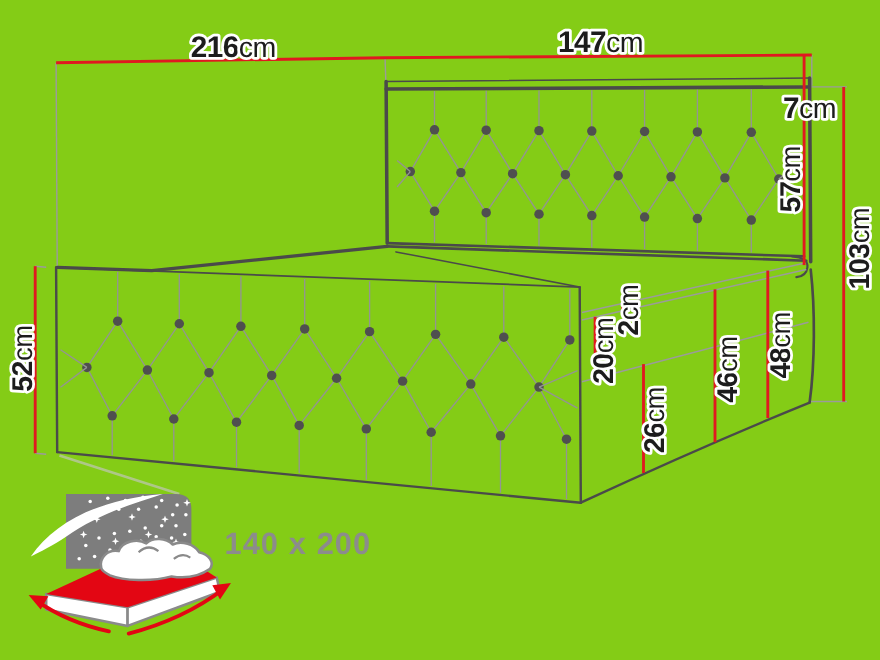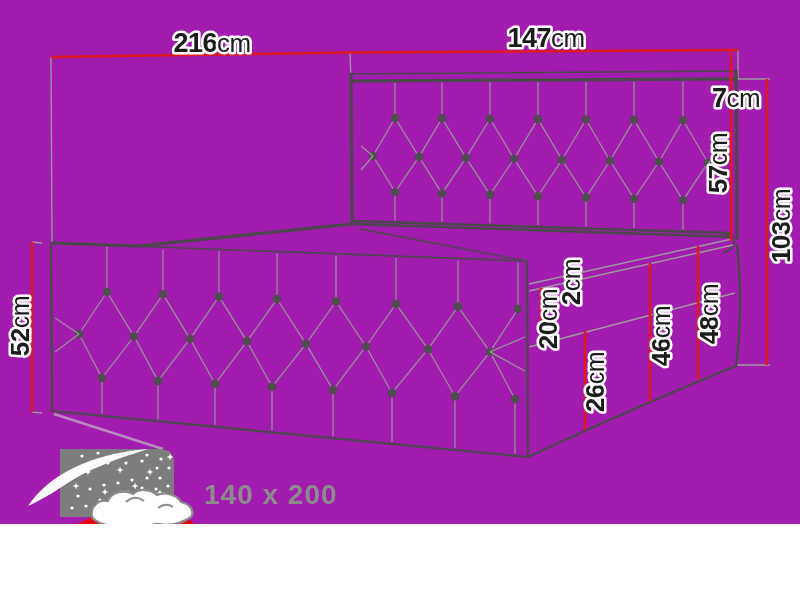--- a/index.html
+++ b/index.html
@@ -1,16 +1,16 @@
 <!DOCTYPE html>
 <html style="--dimension_red: #e01920; --icon_red: #e30613; --outline_gray: #4a4a4a; --thin_gray: #9b9b9b; --tuft_gray: #949494; --button_gray: #4f4f4f; --icon_gray: #7d7d7d; --badge_gray: #8c8c8c; --label_black: #1c1c1c;"><head>
 <meta charset="utf-8">
 <style>
   html,body{margin:0;padding:0;background:#fff;}
-  .canvas{position:relative;width:800px;height:524px;background:#a21caf;
+  .canvas{position:relative;width:800px;height:600px;background:#84cc16;
           font-family:"Liberation Sans",sans-serif;overflow:hidden;}
   svg{display:block}
   
   .ol{stroke:var(--outline_gray,#4a4a4a);fill:none;stroke-linecap:round}
   .thin{stroke:var(--thin_gray,#9b9b9b);fill:none}
   .dim{stroke:var(--dimension_red,#e01920);fill:none}
   .tuft line{stroke:var(--tuft_gray,#949494);stroke-width:1.2}
   .tuft circle{fill:var(--button_gray,#4f4f4f)}
   .dim-label{font-weight:bold;font-size:27px;fill:var(--label_black,#1c1c1c);
              letter-spacing:-0.5px;paint-order:stroke;stroke:#fff;stroke-width:5px;

